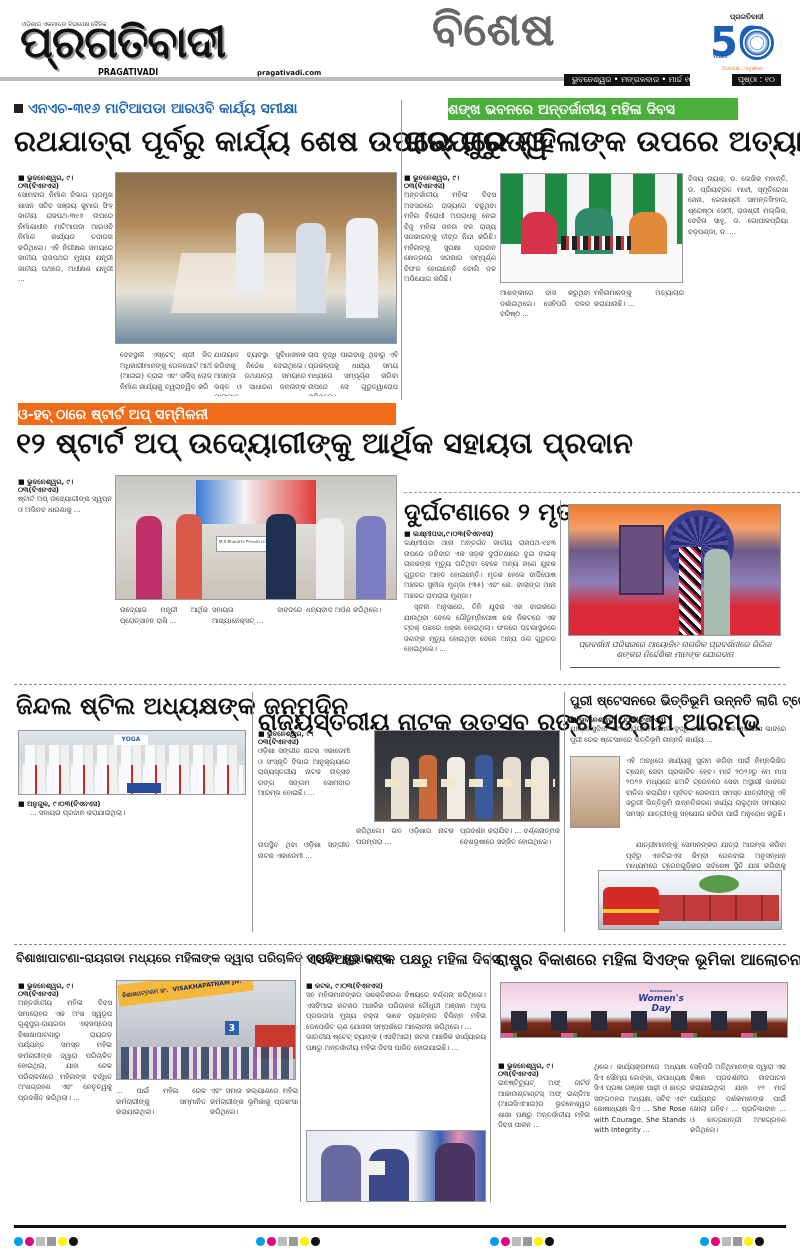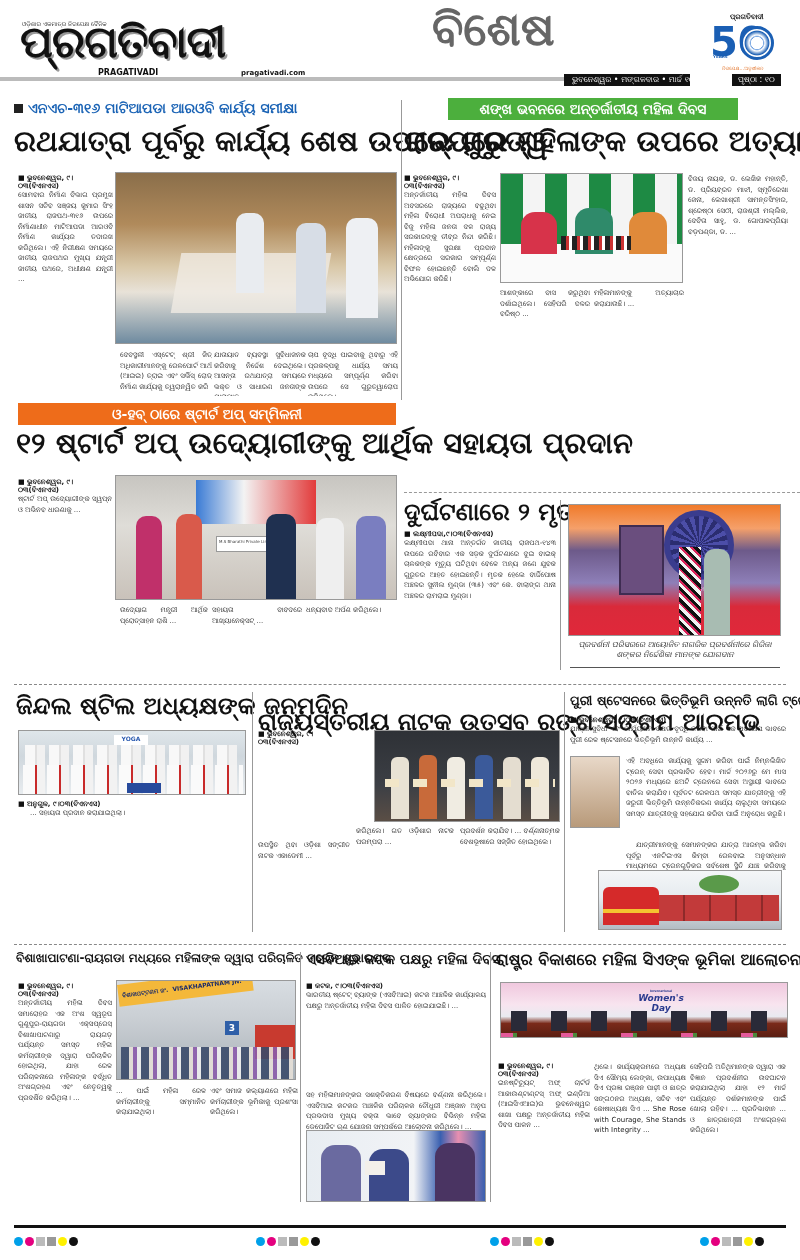--- a/index.html
+++ b/index.html
@@ -16,21 +16,21 @@
   .page-box { background: #111; color: #fff; font-size: 8px; padding: 1px 6px; }
   .fifty { font-size: 40px; font-weight: bold; color: #1a5fb4; line-height: 1; }
   .emblem { width: 34px; height: 34px; border-radius: 50%; border: 3px solid #1a5fb4; background: radial-gradient(circle, #fff 30%, #6fa0e0 32%, #fff 40%, #1a5fb4 60%, #fff 65%); }
   .kicker { font-size: 14px; color: #1a63b5; font-weight: bold; white-space: nowrap; }
   .kicker .sq { display: inline-block; width: 9px; height: 9px; background: #222; margin-right: 5px; }
   .headline { font-weight: bold; color: #111; white-space: nowrap; line-height: 1.05; }
   .hl-xl { font-size: 29px; }
   .hl-lg { font-size: 24px; }
   .hl-md { font-size: 17px; }
   .hl-sm { font-size: 13px; }
-  .band { color: #fff; font-size: 14px; text-align: center; font-weight: bold; line-height: 22px; }
+  .band { color: #fff; font-size: 14px; text-align: left; font-weight: bold; line-height: 22px; }
   .band.green { background: #4caf3d; }
   .band.orange { background: #ee6c1a; }
   .dateline { font-size: 7px; color: #111; font-weight: bold; }
   .dateline::before { content: "■ "; }
   .body-col { font-size: 7px; line-height: 10.5px; color: #222; text-align: justify; overflow: hidden; }
   .photo { overflow: hidden; border: 1px solid #999; }
   .vrule { width: 1px; background: #999; }
   .hrule-dash { height: 0; border-top: 1px dashed #888; }
   .caption { font-size: 8px; font-style: italic; text-align: center; color: #222; }
   .cmyk { display: flex; gap: 2px; align-items: center; }
@@ -40,21 +40,21 @@
 </head>
 <body>
 
 <div class="abs" style="left:22px;top:11px;">
   <span class="masthead-tag">ଓଡ଼ିଶାର ଏକମାତ୍ର ନିରପେକ୍ଷ ଦୈନିକ</span>
 </div>
 <div class="abs" style="left:20px;top:20px;width:260px;">
   <div class="logo-text">ପ୍ରଗତିବାଦୀ</div>
 </div>
 <div class="abs logo-sub" style="left:98px;top:68px;">PRAGATIVADI</div>
-<div class="abs logo-url" style="left:200px;top:69px;padding-left:41px;">pragativadi.com</div>
+<div class="abs logo-url" style="left:216px;top:69px;padding-left:41px;">pragativadi.com</div>
 
 <div class="abs section-title" style="left:432px;top:6px;">ବିଶେଷ</div>
 
 <div class="abs" style="left:702px;top:10px;width:98px;height:80px;">
   <div class="abs" style="left:28px;top:3px;font-size:7px;font-weight:bold;color:#111;">ପ୍ରଗତିବାଦୀ</div>
   <div class="abs fifty" style="left:8px;top:12px;">50</div>
   <div class="abs" style="left:11px;top:44px;font-size:4px;font-weight:bold;color:#1a5fb4;">YEARS</div>
   <div class="abs emblem" style="left:38px;top:16px;"></div>
   <div class="abs" style="left:20px;top:55px;font-size:5px;color:#e06a1b;">ନିରପେକ୍ଷ...ଅନୁଶୀଳନ</div>
 </div>
@@ -120,20 +120,21 @@
 </div>
 <div class="abs body-col" style="left:120px;top:605px;width:88px;height:62px;">ଉଦ୍ୟୋଗ ମନ୍ତ୍ରୀ ଆର୍ଥିକ ପ୍ରୋତ୍ସାହନ ରାଶି ...</div>
 <div class="abs body-col" style="left:212px;top:605px;width:90px;height:62px;">ସହାୟତା ବାବଦରେ ଆଖ୍ୟାନେକ୍ସଟ୍ ...</div>
 <div class="abs body-col" style="left:306px;top:605px;width:90px;height:62px;">ଧନ୍ୟବାଦ ଅର୍ପଣ କରିଥିଲେ।</div>
 
 <div class="abs" style="left:404px;top:492px;width:396px;border-top:1px dashed #999;"></div>
 <div class="abs headline hl-lg" style="left:404px;top:500px;">ଦୁର୍ଘଟଣାରେ ୨ ମୃତ</div>
 <div class="abs" style="left:404px;top:530px;width:152px;">
   <div class="dateline">ଲକ୍ଷ୍ମୀପଦା,୯।୦୩(ବିଏନଏସ)</div>
   <div class="body-col" style="height:64px;">ଲକ୍ଷ୍ମୀପଦା ଥାନା ଅନ୍ତର୍ଗତ ଜାତୀୟ ରାଜପଥ-୧୪୩ ଉପରେ ରବିବାର ଏକ ସଡ଼କ ଦୁର୍ଘଟଣାରେ ଦୁଇ ବାଇକ୍ ଚାଳକଙ୍କ ମୃତ୍ୟୁ ଘଟିଥିବା ବେଳେ ଅନ୍ୟ ଜଣେ ଯୁବକ ଗୁରୁତର ଆହତ ହୋଇଛନ୍ତି। ମୃତକ ହେଲେ ବାର୍ଦ୍ଦିପୋଷ ଅଞ୍ଚଳର ସୁନୀଲ ମୁଣ୍ଡା (୩୫) ଏବଂ କେ. ବାଲାଙ୍ଗ ଥାନା ଅଞ୍ଚଳର ରାମରାଇ ମୁଣ୍ଡା।</div>
+  <div class="body-col" style="height:70px;text-indent:10px;">ସୂଚନା ଅନୁସାରେ, ତିନି ଯୁବକ ଏକ ବାଇକରେ ଯାଉଥିବା ବେଳେ ଗୌଡୁମ୍ନିପୋଷ ଛକ ନିକଟରେ ଏକ ଟ୍ରକ୍ ପଛରେ ଧକ୍କା ହୋଇଥିଲା। ଫଳରେ ଘଟଣାସ୍ଥଳରେ ଜଣଙ୍କ ମୃତ୍ୟୁ ହୋଇଥିବା ବେଳେ ଅନ୍ୟ ଜଣ ଗୁରୁତର ହୋଇଥିଲେ। ...</div>
 </div>
 <div class="abs vrule" style="left:560px;top:500px;height:170px;"></div>
 <div class="abs photo" style="left:568px;top:504px;width:213px;height:132px;background:linear-gradient(180deg,#f07a2a 0%,#f5a06a 18%,#6d5a8a 35%,#8e7fb8 60%,#d92a3a 78%,#e0283a 100%);">
   <div class="abs" style="left:50px;top:20px;width:45px;height:70px;background:#6a4e7e;border:2px solid #3e2c52;"></div>
   <div class="abs" style="left:95px;top:5px;width:70px;height:70px;border-radius:50%;border:6px solid #3a3c8e;background:repeating-conic-gradient(#4c4ea8 0 10deg,#2b2d70 10deg 20deg);"></div>
   <div class="abs" style="left:100px;top:80px;width:80px;height:12px;font-size:6px;color:#e8d8f8;text-align:center;">ବିଧାନସଭା ୨୦୨୬</div>
   <div class="abs" style="left:110px;top:42px;width:22px;height:88px;background:repeating-linear-gradient(45deg,#111 0 3px,#f2f2f2 3px 6px,#d8245a 6px 8px);"></div>
   <div class="abs" style="left:135px;top:44px;width:26px;height:86px;background:#a8bcb2;border-radius:10px 10px 0 0;"></div>
 </div>
 <div class="abs caption" style="left:570px;top:640px;width:210px;">ପ୍ରଦର୍ଶନୀ ପରିସରରେ ଆୟୋଜିତ ନାଗରିକ ପ୍ରଦର୍ଶନୀରେ ଗିରିଜା ଶଙ୍କର ନିର୍ଦ୍ଦେଶିକା ମାନଙ୍କ ଯୋଗଦାନ</div>
@@ -150,20 +151,21 @@
 </div>
 <div class="abs" style="left:18px;top:800px;width:228px;">
   <div class="dateline">ଅନୁଗୁଳ, ୯।୦୩(ବିଏନଏସ)</div>
   <div class="body-col" style="height:12px;margin-left:12px;">... ସହାୟତା ପ୍ରଦାନ କରାଯାଇଥିଲା।</div>
 </div>
 <div class="abs vrule" style="left:252px;top:692px;height:240px;"></div>
 
 <div class="abs headline hl-lg" style="left:258px;top:694px;margin-top:16px;">ରାଜ୍ୟସ୍ତରୀୟ ନାଟକ ଉତ୍ସବ ରଙ୍ଗ ସଙ୍ଗମ ଆରମ୍ଭ</div>
 <div class="abs" style="left:258px;top:730px;width:92px;">
   <div class="dateline">ଭୁବନେଶ୍ୱର, ୯।୦୩(ବିଏନଏସ)</div>
+  <div class="body-col" style="height:96px;">ଓଡ଼ିଶା ସଙ୍ଗୀତ ନାଟକ ଏକାଡେମୀ ଓ ସଂସ୍କୃତି ବିଭାଗ ଆନୁକୂଲ୍ୟରେ ରାଜ୍ୟସ୍ତରୀୟ ନାଟକ ଉତ୍ସବ ରଙ୍ଗ ସଙ୍ଗମ ସୋମବାର ଆରମ୍ଭ ହୋଇଛି। ...</div>
 </div>
 <div class="abs photo" style="left:374px;top:730px;width:186px;height:92px;background:linear-gradient(180deg,#2e3136 0%,#3c3f45 60%,#5a4e45 100%);">
   <div class="abs" style="left:16px;top:26px;width:18px;height:62px;background:#e8e2d4;border-radius:6px 6px 0 0;"></div>
   <div class="abs" style="left:44px;top:24px;width:18px;height:64px;background:#c86a3a;border-radius:6px 6px 0 0;"></div>
   <div class="abs" style="left:72px;top:26px;width:18px;height:62px;background:#f0ece2;border-radius:6px 6px 0 0;"></div>
   <div class="abs" style="left:100px;top:24px;width:18px;height:64px;background:#3b5a9a;border-radius:6px 6px 0 0;"></div>
   <div class="abs" style="left:128px;top:26px;width:18px;height:62px;background:#e4ddd0;border-radius:6px 6px 0 0;"></div>
   <div class="abs" style="left:156px;top:26px;width:18px;height:62px;background:#efe8da;border-radius:6px 6px 0 0;"></div>
   <div class="abs" style="left:10px;top:48px;width:170px;height:8px;background:repeating-linear-gradient(90deg,#f2e6c8 0 14px,transparent 14px 28px);"></div>
 </div>
@@ -202,22 +204,22 @@
   <div class="abs" style="left:138px;top:44px;width:42px;height:34px;background:#c83a2f;"></div>
   <div class="abs" style="left:4px;top:66px;width:172px;height:34px;background:repeating-linear-gradient(90deg,#3a4a6a 0 8px,#e6e0d8 8px 12px,#8b5cab 12px 16px,#efefef 16px 20px);opacity:0.9;"></div>
 </div>
 <div class="abs body-col" style="left:116px;top:1086px;width:90px;height:110px;">... ପାଇଁ ମହିଳା ରେଳ କର୍ମଚାରୀଙ୍କୁ ସମ୍ମାନିତ କରାଯାଇଥିଲା।</div>
 <div class="abs body-col" style="left:210px;top:1086px;width:88px;height:110px;">ଏବଂ ସମାଜ କଲ୍ୟାଣରେ ମହିଳା କର୍ମଚାରୀଙ୍କ ଭୂମିକାକୁ ପ୍ରଶଂସା କରିଥିଲେ।</div>
 <div class="abs vrule" style="left:300px;top:952px;height:250px;"></div>
 
 <div class="abs headline hl-sm" style="left:306px;top:952px;font-size:14px;">ଏସବିଆଇ କଟକ ପକ୍ଷରୁ ମହିଳା ଦିବସ</div>
 <div class="abs" style="left:306px;top:982px;width:180px;">
   <div class="dateline">କଟକ, ୯।୦୩(ବିଏନଏସ)</div>
+  <div class="body-col" style="height:42px;">ସହ ମହିଳାମାନଙ୍କର ସଶକ୍ତିକରଣ ବିଷୟରେ ବର୍ଣ୍ଣନା କରିଥିଲେ। ଏସବିଆଇ କଟକର ଆଞ୍ଚଳିକ ପରିଚାଳକ ଚୌଧୁରୀ ଅଞ୍ଜାନ ଅନୁପ ପ୍ରଭଦାସ ମୁଖ୍ୟ ବକ୍ତା ଭାବେ ବ୍ୟାଙ୍କର ବିଭିନ୍ନ ମହିଳା ଡେପୋଜିଟ ଋଣ ଯୋଜନା ସମ୍ପର୍କରେ ଆଲୋଚନା କରିଥିଲେ। ...</div>
   <div class="body-col" style="height:100px;">ଭାରତୀୟ ଷ୍ଟେଟ୍ ବ୍ୟାଙ୍କ (ଏସବିଆଇ) କଟକ ଆଞ୍ଚଳିକ କାର୍ଯ୍ୟାଳୟ ପକ୍ଷରୁ ଅନ୍ତର୍ଜାତୀୟ ମହିଳା ଦିବସ ପାଳିତ ହୋଇଯାଇଛି। ...</div>
-  <div class="body-col" style="height:42px;">ସହ ମହିଳାମାନଙ୍କର ସଶକ୍ତିକରଣ ବିଷୟରେ ବର୍ଣ୍ଣନା କରିଥିଲେ। ଏସବିଆଇ କଟକର ଆଞ୍ଚଳିକ ପରିଚାଳକ ଚୌଧୁରୀ ଅଞ୍ଜାନ ଅନୁପ ପ୍ରଭଦାସ ମୁଖ୍ୟ ବକ୍ତା ଭାବେ ବ୍ୟାଙ୍କର ବିଭିନ୍ନ ମହିଳା ଡେପୋଜିଟ ଋଣ ଯୋଜନା ସମ୍ପର୍କରେ ଆଲୋଚନା କରିଥିଲେ। ...</div>
 </div>
 <div class="abs photo" style="left:306px;top:1130px;width:180px;height:72px;background:linear-gradient(90deg,#e8edf2 0%,#f1f3f6 60%,#3a60b0 75%,#e78fb0 85%,#3a60b0 100%);">
   <div class="abs" style="left:14px;top:14px;width:40px;height:58px;background:#6a6aa0;border-radius:14px 14px 0 0;"></div>
   <div class="abs" style="left:62px;top:18px;width:40px;height:54px;background:#3c4a8a;border-radius:14px 14px 0 0;"></div>
   <div class="abs" style="left:128px;top:12px;width:40px;height:60px;background:#4a3462;border-radius:14px 14px 0 0;"></div>
   <div class="abs" style="left:58px;top:30px;width:20px;height:14px;background:#f3f0ea;"></div>
 </div>
 <div class="abs vrule" style="left:490px;top:952px;height:250px;"></div>
 
 <div class="abs headline hl-md" style="left:496px;top:952px;font-size:16px;">ରାଷ୍ଟ୍ର ବିକାଶରେ ମହିଳା ସିଏଙ୍କ ଭୂମିକା ଆଲୋଚନା</div>

